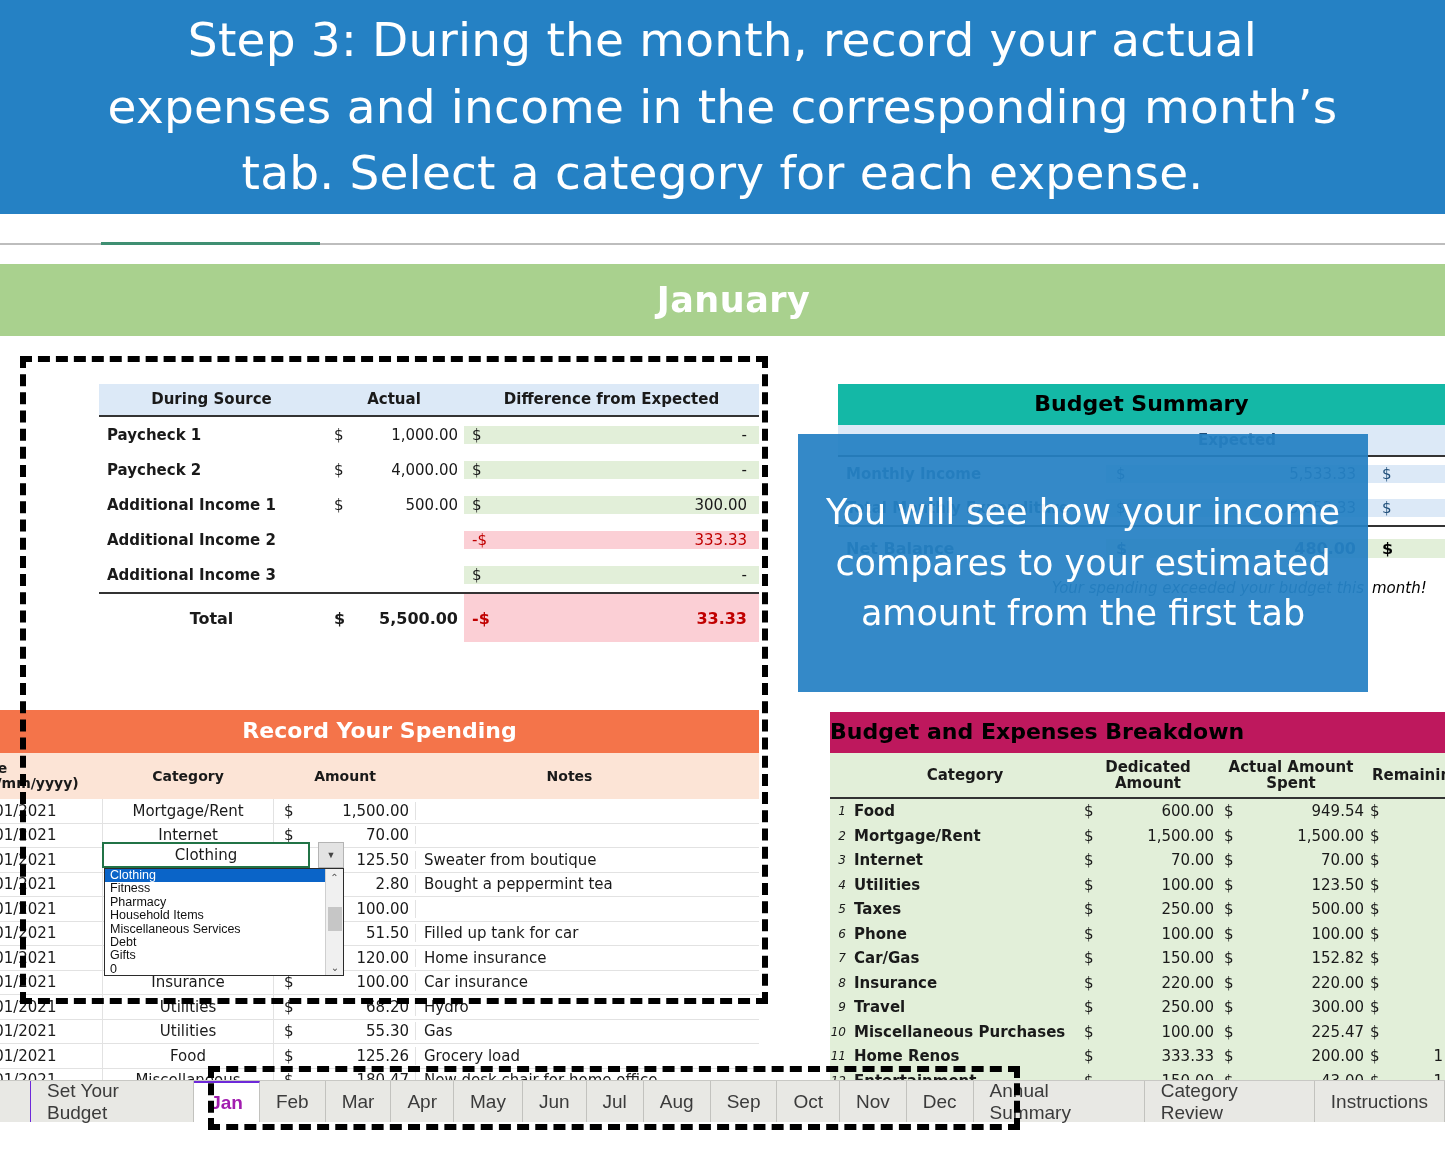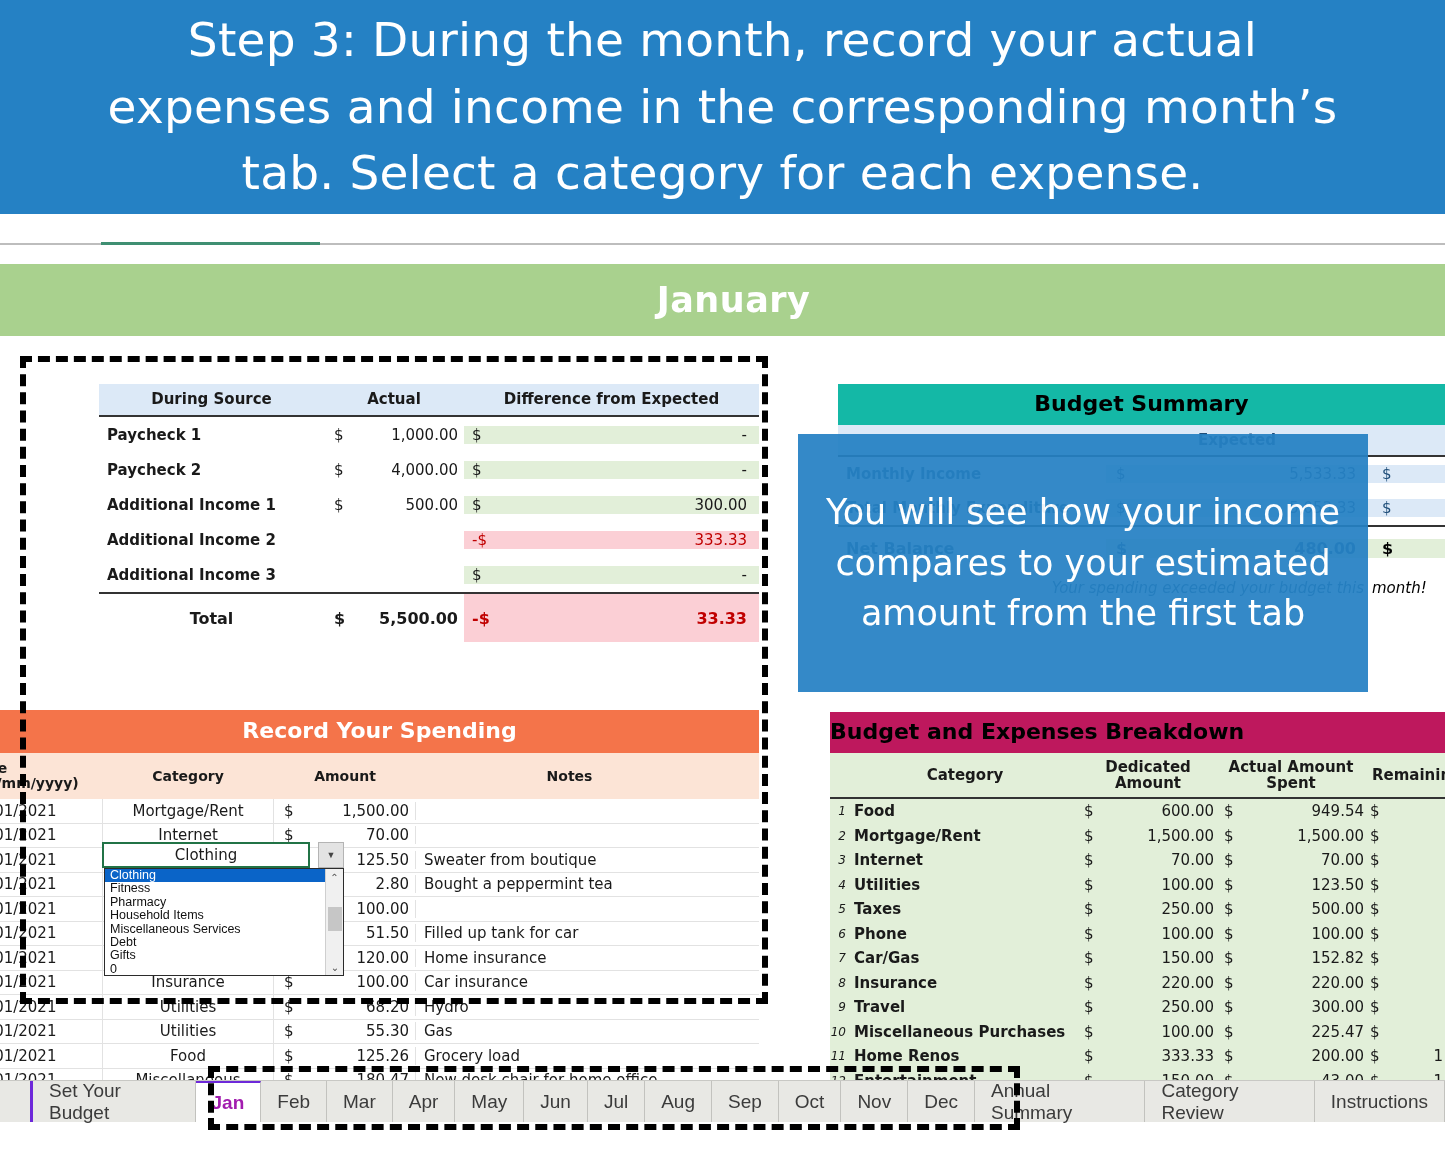--- a/index.html
+++ b/index.html
@@ -227,21 +227,21 @@
     position: absolute; left: 0; top: 1080px; width: 1445px; height: 42px;
     background: #e8e8e4; border-top: 1px solid #c8c8c4; z-index: 10;
     display: flex; align-items: stretch;
     font-family: "Liberation Sans", sans-serif;
   }
   .tab {
     display: flex; align-items: center; justify-content: center;
     font-size: 19px; color: #3b3b3b; padding: 0 16px;
     border-right: 1px solid #c2c2be; position: relative;
   }
-  .tab.first { margin-left: 30px; border-left: 3px solid #6d28d9; }
+  .tab.first { margin-left: 30px; border-left: 1px solid #6d28d9; }
   .tab.active {
     background: #ffffff; color: #a21caf; font-weight: 700;
     border-top: 2px solid #6d28d9;
   }
   .tabbar-bottom {
     position: absolute; left: 0; top: 1122px; width: 1445px; height: 34px;
     background: #ffffff; z-index: 9;
   }
 </style>
 </head>

